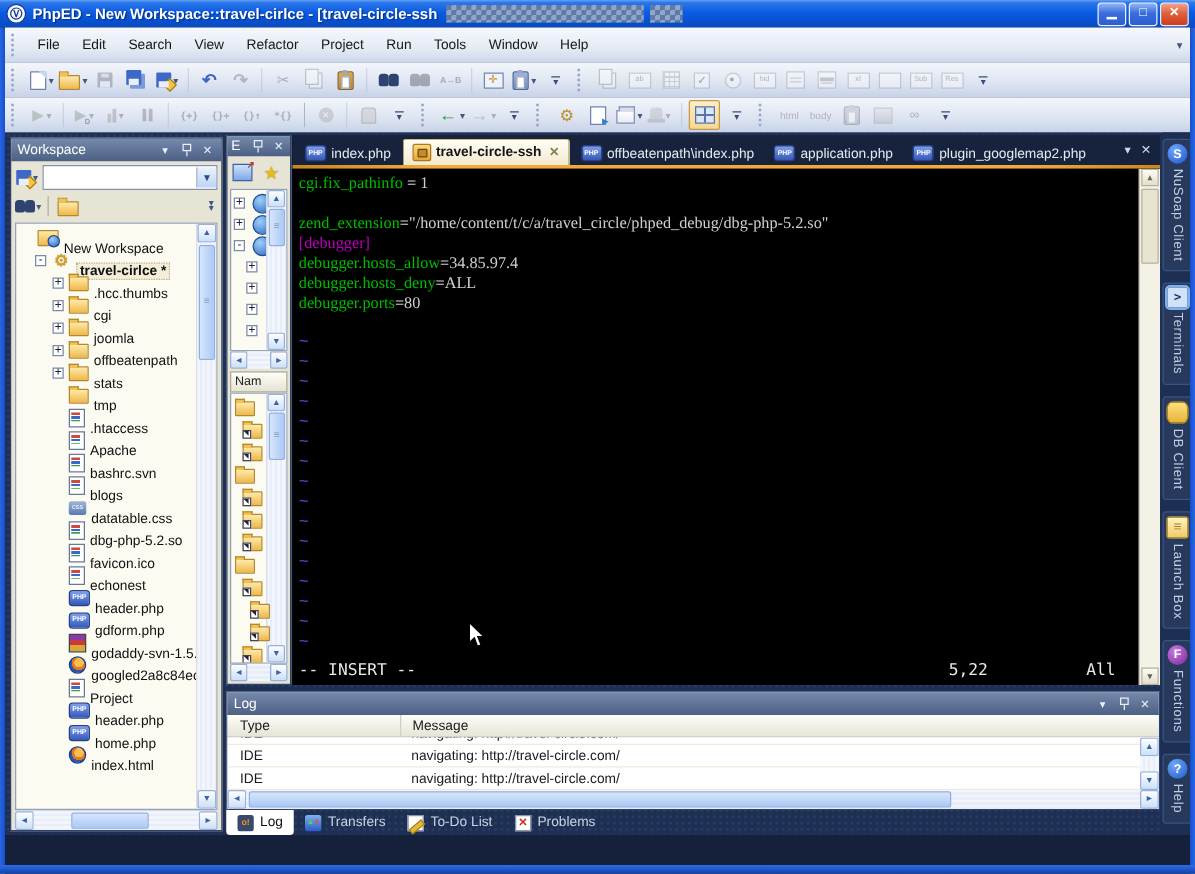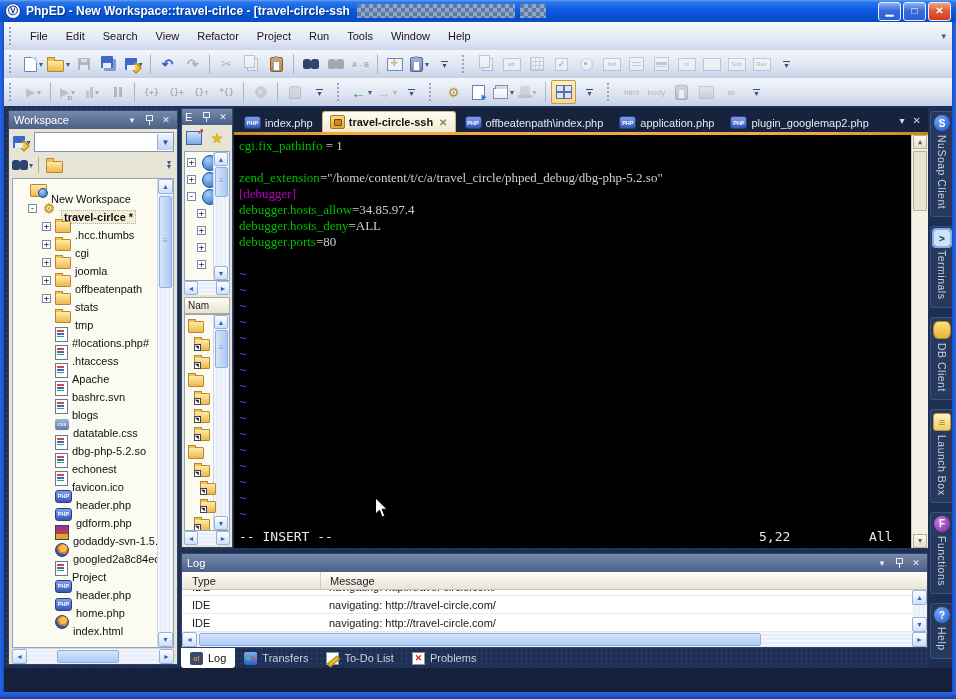--- a/index.html
+++ b/index.html
@@ -687,25 +687,20 @@
           <span class="ticon k-folder"></span>
           <span class="tlabel">stats</span>
         </div>
 
         <div class="trow l2">
           <span class="exp"></span>
           <span class="ticon k-folder"></span>
           <span class="tlabel">tmp</span>
         </div>
 
-        <div class="trow l2">
-          <span class="exp"></span>
-          <span class="ticon k-file"></span>
-          <span class="tlabel">#locations.php#</span>
-        </div>
 
         <div class="trow l2">
           <span class="exp"></span>
           <span class="ticon k-file"></span>
           <span class="tlabel">.htaccess</span>
         </div>
 
         <div class="trow l2">
           <span class="exp"></span>
           <span class="ticon k-file"></span>
@@ -732,27 +727,27 @@
 
         <div class="trow l2">
           <span class="exp"></span>
           <span class="ticon k-file"></span>
           <span class="tlabel">dbg-php-5.2.so</span>
         </div>
 
         <div class="trow l2">
           <span class="exp"></span>
           <span class="ticon k-file"></span>
+          <span class="tlabel">favicon.ico</span>
+        </div>
+
+        <div class="trow l2">
+          <span class="exp"></span>
+          <span class="ticon k-file"></span>
           <span class="tlabel">echonest</span>
-        </div>
-
-        <div class="trow l2">
-          <span class="exp"></span>
-          <span class="ticon k-file"></span>
-          <span class="tlabel">favicon.ico</span>
         </div>
 
         <div class="trow l2">
           <span class="exp"></span>
           <span class="ticon k-php"></span>
           <span class="tlabel">header.php</span>
         </div>
 
         <div class="trow l2">
           <span class="exp"></span>

